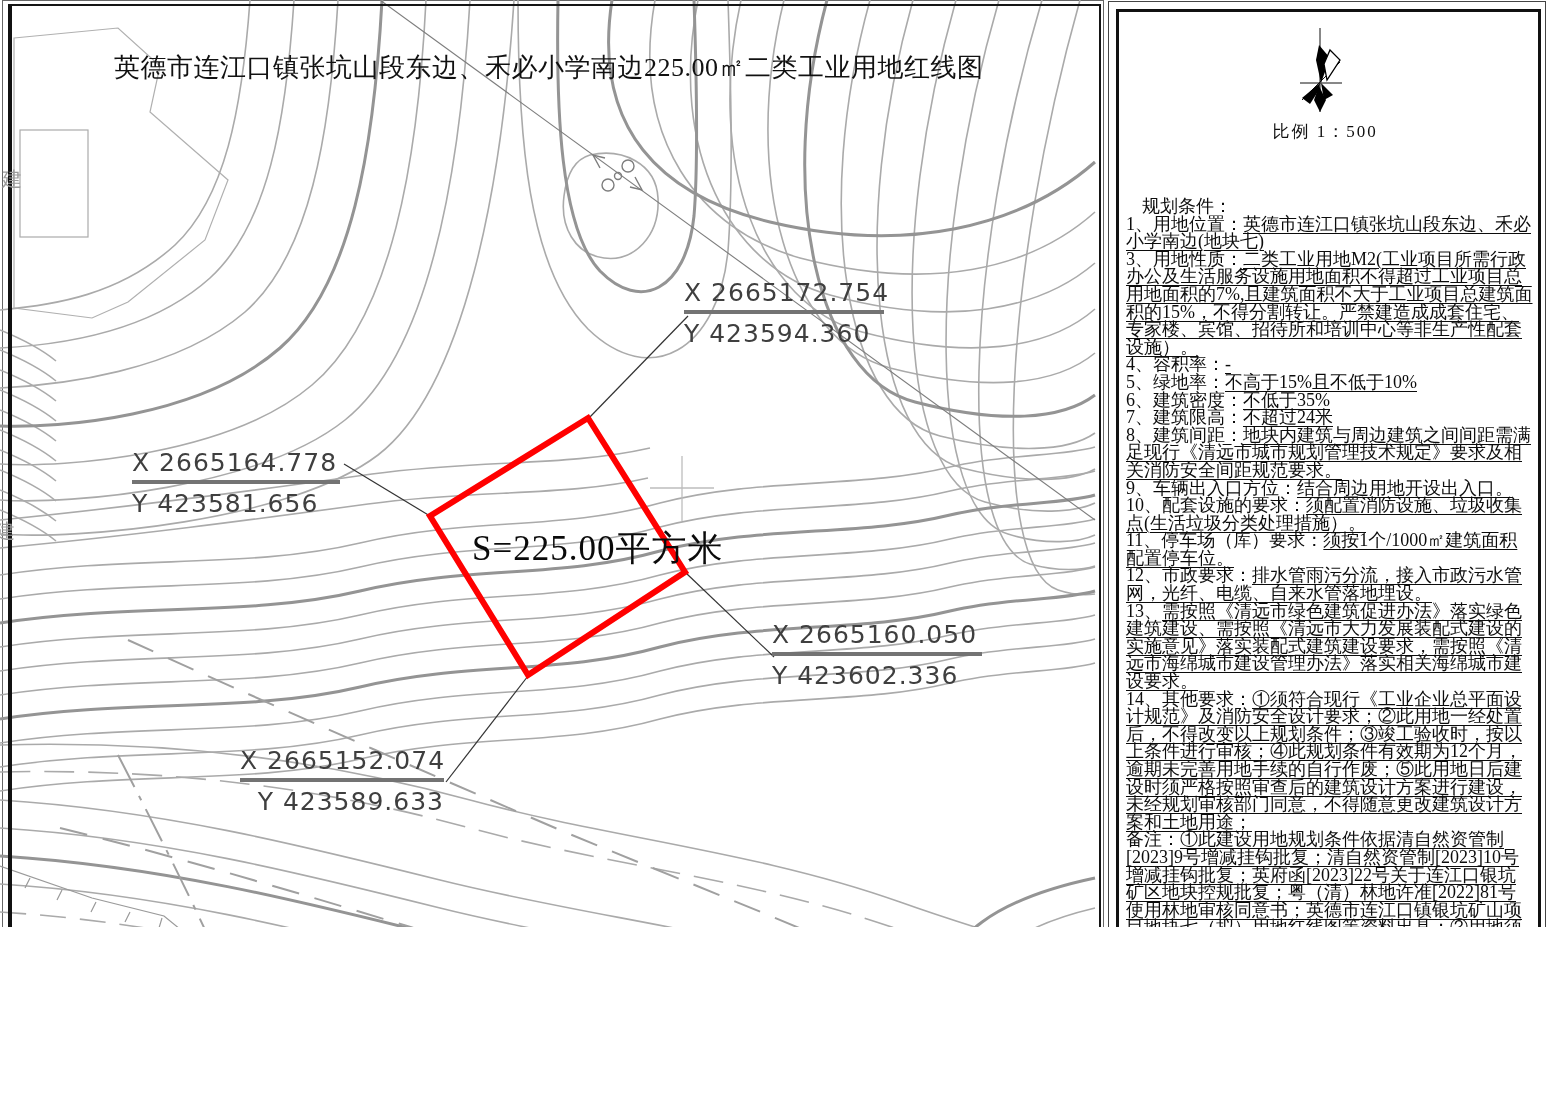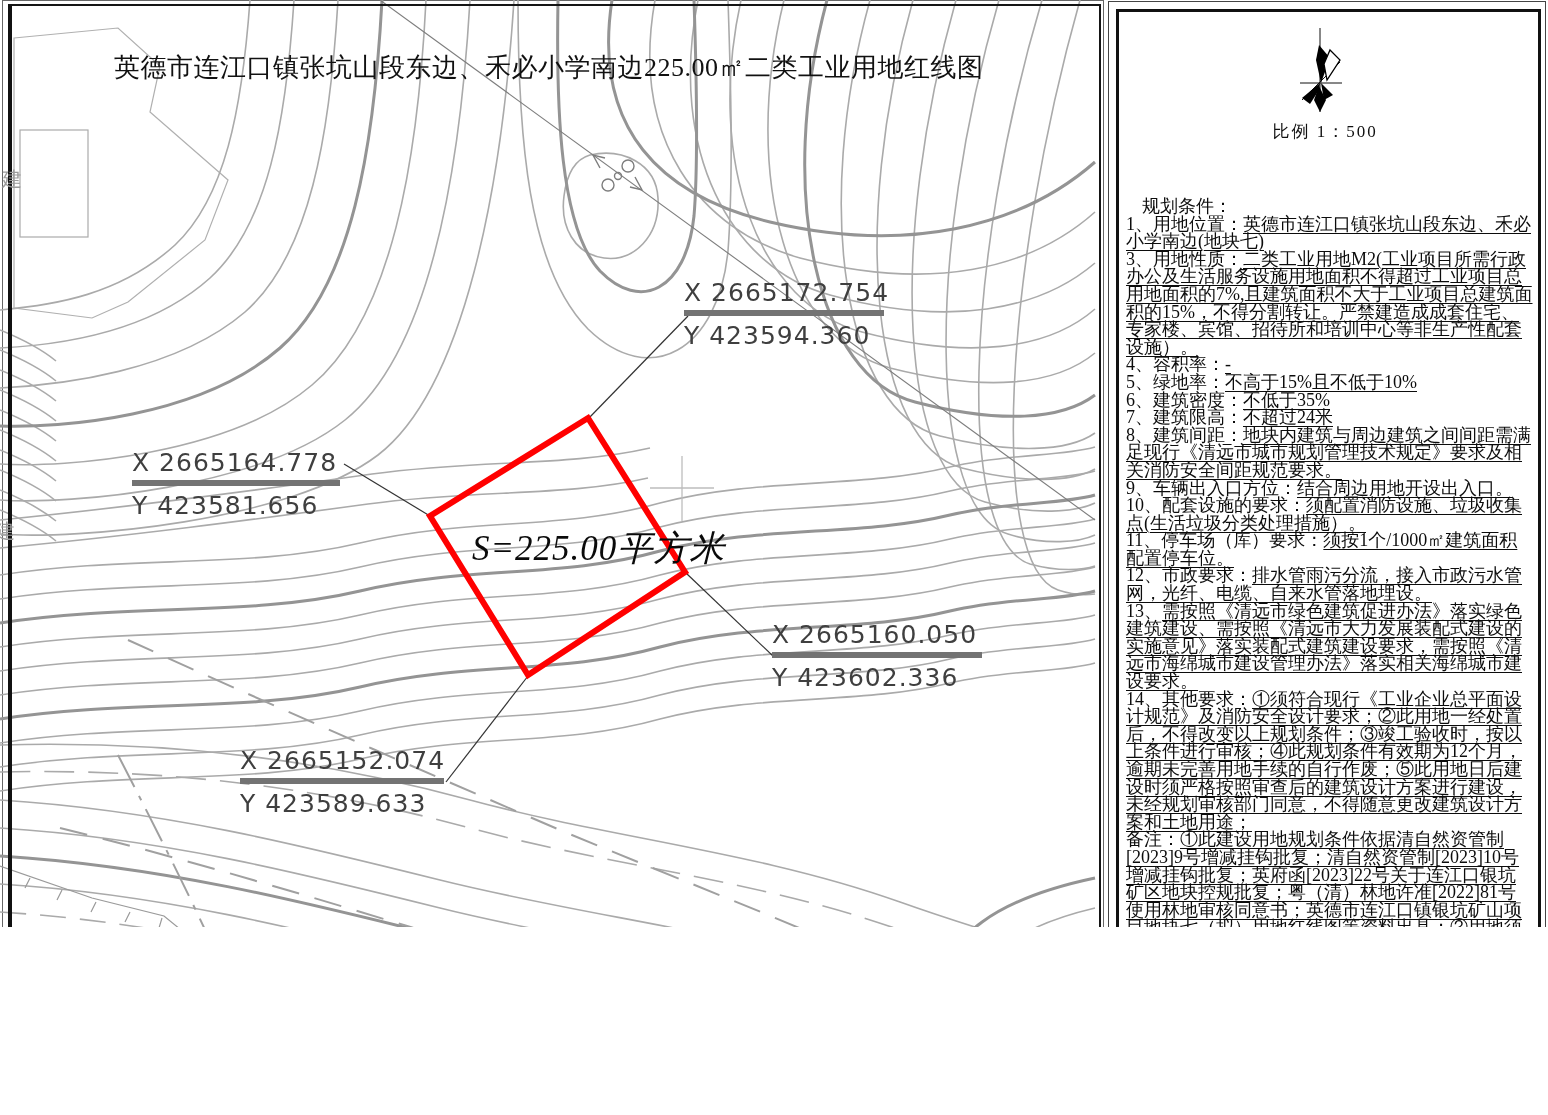--- a/index.html
+++ b/index.html
@@ -5,26 +5,26 @@
   html,body{margin:0;padding:0;background:#fff;}
   #stage{position:relative;width:1548px;height:927px;background:#fff;overflow:hidden;
          font-family:"Liberation Serif","DejaVu Serif",serif;}
   
   .map-outer{position:absolute;left:2px;top:0;width:1100px;height:1113px;border:1px solid #666;}
   .map-inner{position:absolute;left:8px;top:4px;width:1087px;height:1105px;
              border:2px solid #151515;border-left:4px solid #111;}
   #map-svg{position:absolute;left:0;top:0;}
   .map-title{position:absolute;left:114px;top:50px;font-size:26px;letter-spacing:.5px;
              color:#111;white-space:nowrap;}
-  .area-label{position:absolute;left:472px;top:525px;font-size:35px;letter-spacing:1px;color:#0a0a0a;white-space:nowrap;font-style:italic;}
+  .area-label{position:absolute;left:472px;top:525px;font-size:35px;letter-spacing:1px;color:#0a0a0a;white-space:nowrap;}
   .datum-label{position:absolute;left:36px;top:1036px;font-size:25px;color:#222;white-space:nowrap;}
   .edge-label{position:absolute;font-size:20px;color:#9a9a9a;}
   .coord{position:absolute;font-family:"DejaVu Sans","Liberation Sans",sans-serif;
          color:#3f3f3f;font-size:25px;letter-spacing:1px;white-space:nowrap;}
-  .coord .cx{display:block;border-bottom:6px solid #737373;padding-bottom:3px;}
+  .coord .cx{display:block;border-bottom:4px solid #737373;padding-bottom:3px;}
   .coord .cy{display:block;padding-top:5px;}
   
   .panel-outer{position:absolute;left:1108px;top:1px;width:436px;height:1111px;border:1px solid #444;background:#fff;}
   .panel-inner{position:absolute;left:1116px;top:9px;width:419px;height:1093px;border:3px solid #111;}
   #compass-svg{position:absolute;left:1280px;top:12px;}
   .scale-label{position:absolute;left:1255px;top:120px;width:140px;text-align:center;
                font-size:17px;letter-spacing:2px;color:#111;white-space:nowrap;}
   .conds{position:absolute;left:1126px;top:198px;width:407px;font-size:18px;
          line-height:17.6px;color:#0c0c0c;}
   .conds .head{margin:0;padding-left:16px;}
@@ -161,21 +161,21 @@
     <span class="cy">Y 423594.360</span>
   </div>
   <div class="coord" style="left:132px;top:448px;width:208px;">
     <span class="cx">X 2665164.778</span>
     <span class="cy">Y 423581.656</span>
   </div>
   <div class="coord" style="left:772px;top:620px;width:210px;">
     <span class="cx">X 2665160.050</span>
     <span class="cy">Y 423602.336</span>
   </div>
-  <div class="coord" style="left:240px;top:746px;width:204px;">
+  <div class="coord" style="left:240px;top:746px;width:204px;text-align:right;">
     <span class="cx">X 2665152.074</span>
     <span class="cy">Y 423589.633</span>
   </div>
 
   <div class="panel-outer"></div>
   <div class="panel-inner"></div>
 
   <svg id="compass-svg" width="90" height="110" viewBox="0 0 90 110">
     <g stroke="#111" stroke-width="1">
       <line x1="40" y1="16" x2="40" y2="100"></line>

